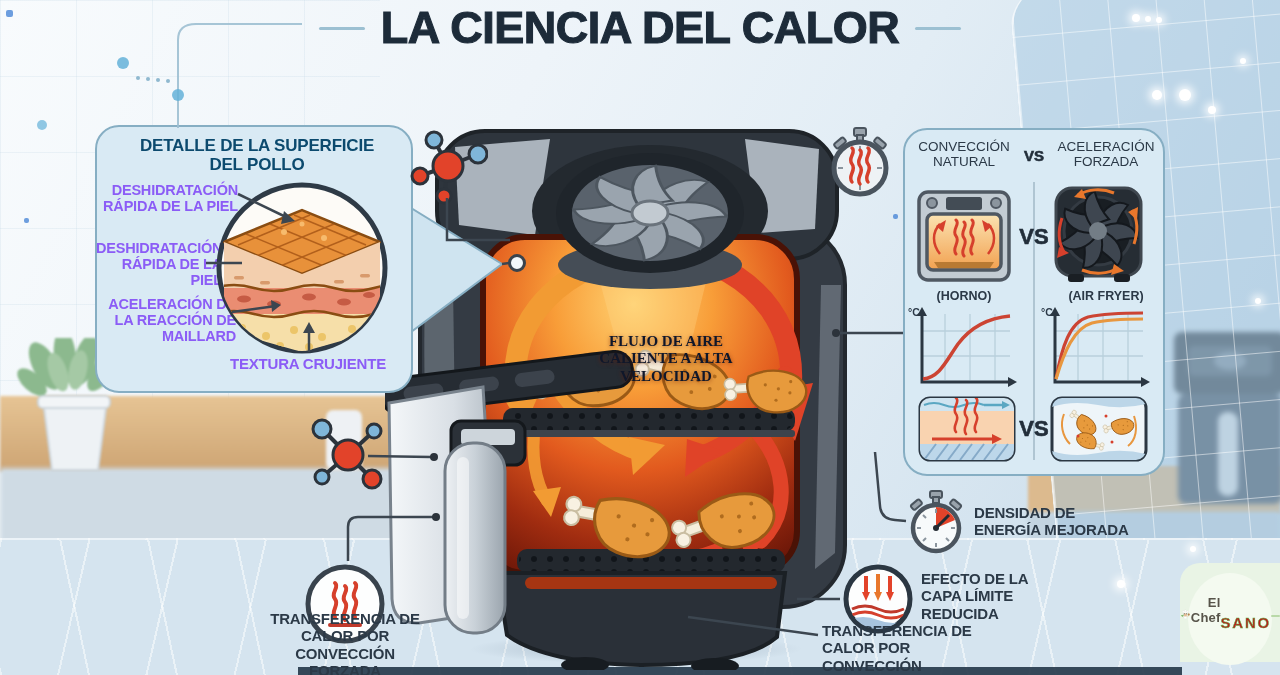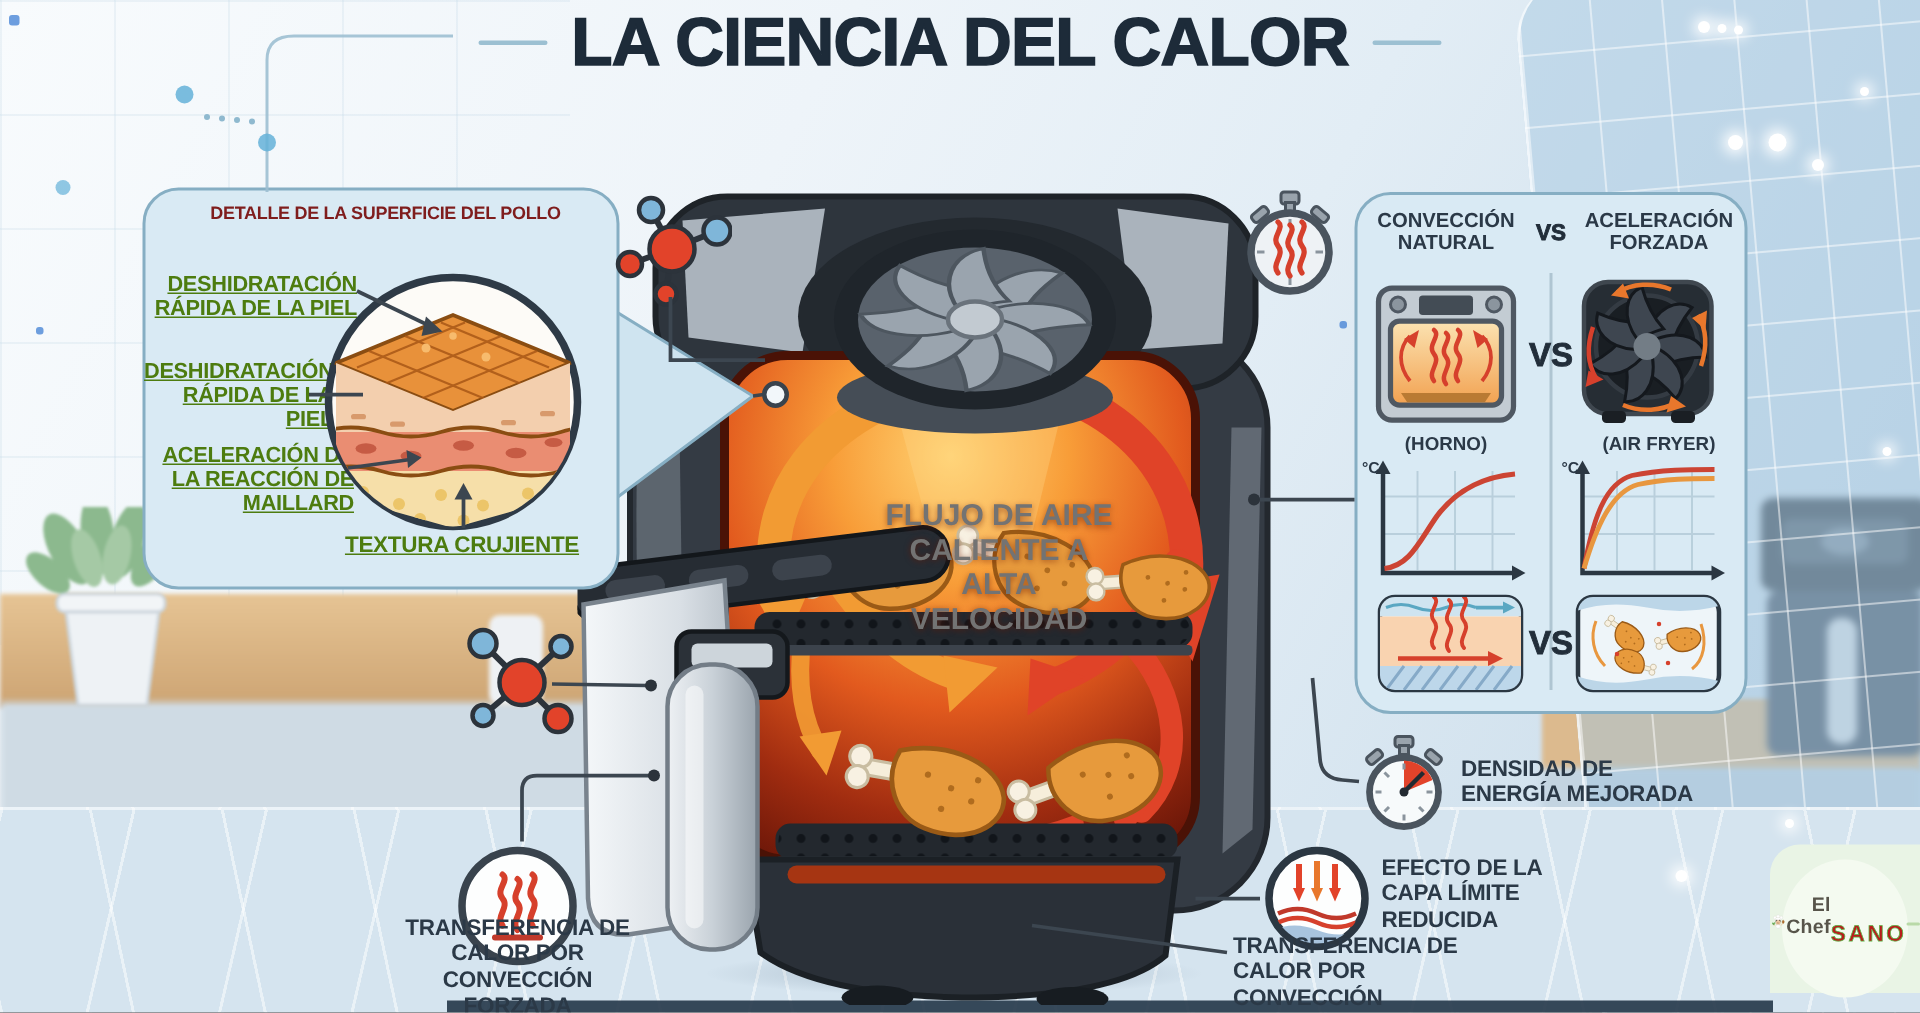--- a/index.html
+++ b/index.html
@@ -36,31 +36,31 @@
   .title{left:240px;top:5px;width:800px;z-index:6;display:flex;flex-direction:column;align-items:center;
     color:#1d2b39;font-weight:bold;letter-spacing:-.5px;}
   .title .row{display:flex;align-items:center;gap:16px;}
   .title .dash{width:46px;height:3px;background:#9cc0d2;border-radius:2px;}
   .t1,.t2{font-size:45px;line-height:1.04;-webkit-text-stroke:1.1px #1d2b39;white-space:nowrap;}
   
   .panel{background:#d9eaf4;border:2px solid #86aec3;border-radius:24px;z-index:6;}
   #surface-panel{left:95px;top:125px;width:318px;height:268px;}
   #compare-panel{left:903px;top:128px;width:262px;height:348px;}
   .ptitle{position:absolute;left:25px;top:9px;width:270px;text-align:center;font-weight:bold;
-    font-size:12px;line-height:1.12;color:#7f1d1d;letter-spacing:-.2px;}
-  .lbl{position:absolute;font-weight:bold;font-size:14.5px;line-height:1.12;color:#4d7c0f;letter-spacing:-.2px;z-index:6;text-decoration:underline;}
+    font-size:17px;line-height:1.12;color:#0c4a6e;letter-spacing:-.2px;}
+  .lbl{position:absolute;font-weight:bold;font-size:14.5px;line-height:1.12;color:#8b5cf6;letter-spacing:-.2px;z-index:6;}
   .r{text-align:right;} .c{text-align:center;}
-  .cmp-t{position:absolute;font-weight:bold;font-size:13.5px;line-height:1.1;color:#2b3947;text-align:center;z-index:6;}
+  .cmp-t{position:absolute;font-weight:normal;font-size:13.5px;line-height:1.1;color:#2b3947;text-align:center;z-index:6;}
   .vs{position:absolute;font-weight:bold;color:#222e3a;text-align:center;z-index:6;-webkit-text-stroke:.6px #222e3a;}
   .cap{position:absolute;font-weight:bold;font-size:12.5px;color:#2b3947;text-align:center;z-index:6;}
   .degc{position:absolute;font-weight:bold;font-size:10.5px;color:#2b3947;z-index:6;}
   .divider{position:absolute;left:1033px;top:182px;width:2px;height:278px;background:#afc5d2;z-index:6;}
   .callout{position:absolute;font-weight:bold;font-size:15px;line-height:1.16;color:#2b3947;letter-spacing:-.2px;z-index:6;}
-  .airflow{left:582px;top:333px;width:168px;text-align:center;color:#737373;font-weight:bold;
-    font-size:20px;line-height:1.15;z-index:6;text-shadow:0 1px 4px rgba(110,25,0,.6);}
+  .airflow{left:582px;top:333px;width:168px;text-align:center;color:#0f172a;font-weight:bold;
+    font-size:15px;line-height:1.15;z-index:6;text-shadow:0 1px 4px rgba(110,25,0,.6);font-family:Liberation Serif, serif;}
   
   .logo{left:1180px;top:563px;width:100px;height:99px;background:#e9f4e5;border-radius:20px 0 0 0;z-index:8;
     display:flex;align-items:center;text-align:right;}
   .logo .disc{position:absolute;left:8px;top:10px;width:84px;height:92px;border-radius:50%;background:#f4faf0;}
   .logo .bt{position:relative;font-size:13px;font-weight:bold;color:#57544a;margin-top:-6px;letter-spacing:.2px;}
   .logo .bb{position:relative;font-size:15px;font-weight:bold;color:#b91c1c;letter-spacing:1.8px;
     -webkit-text-stroke:.5px #5cb648;margin-top:19px;}
   .logo .tag{position:relative;width:58px;height:2px;background:#b9d9a8;border-radius:2px;margin-top:7px;}
   svg{display:block;}
 </style>

